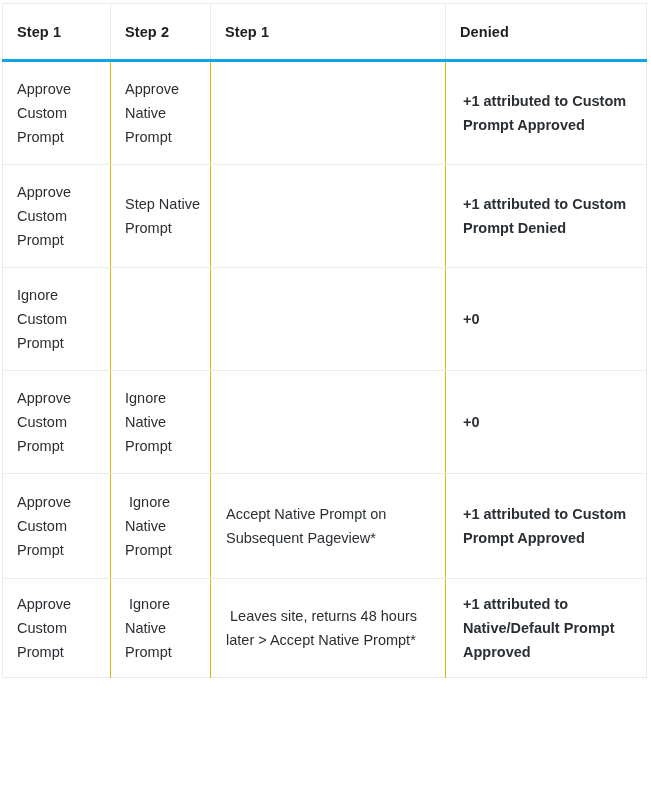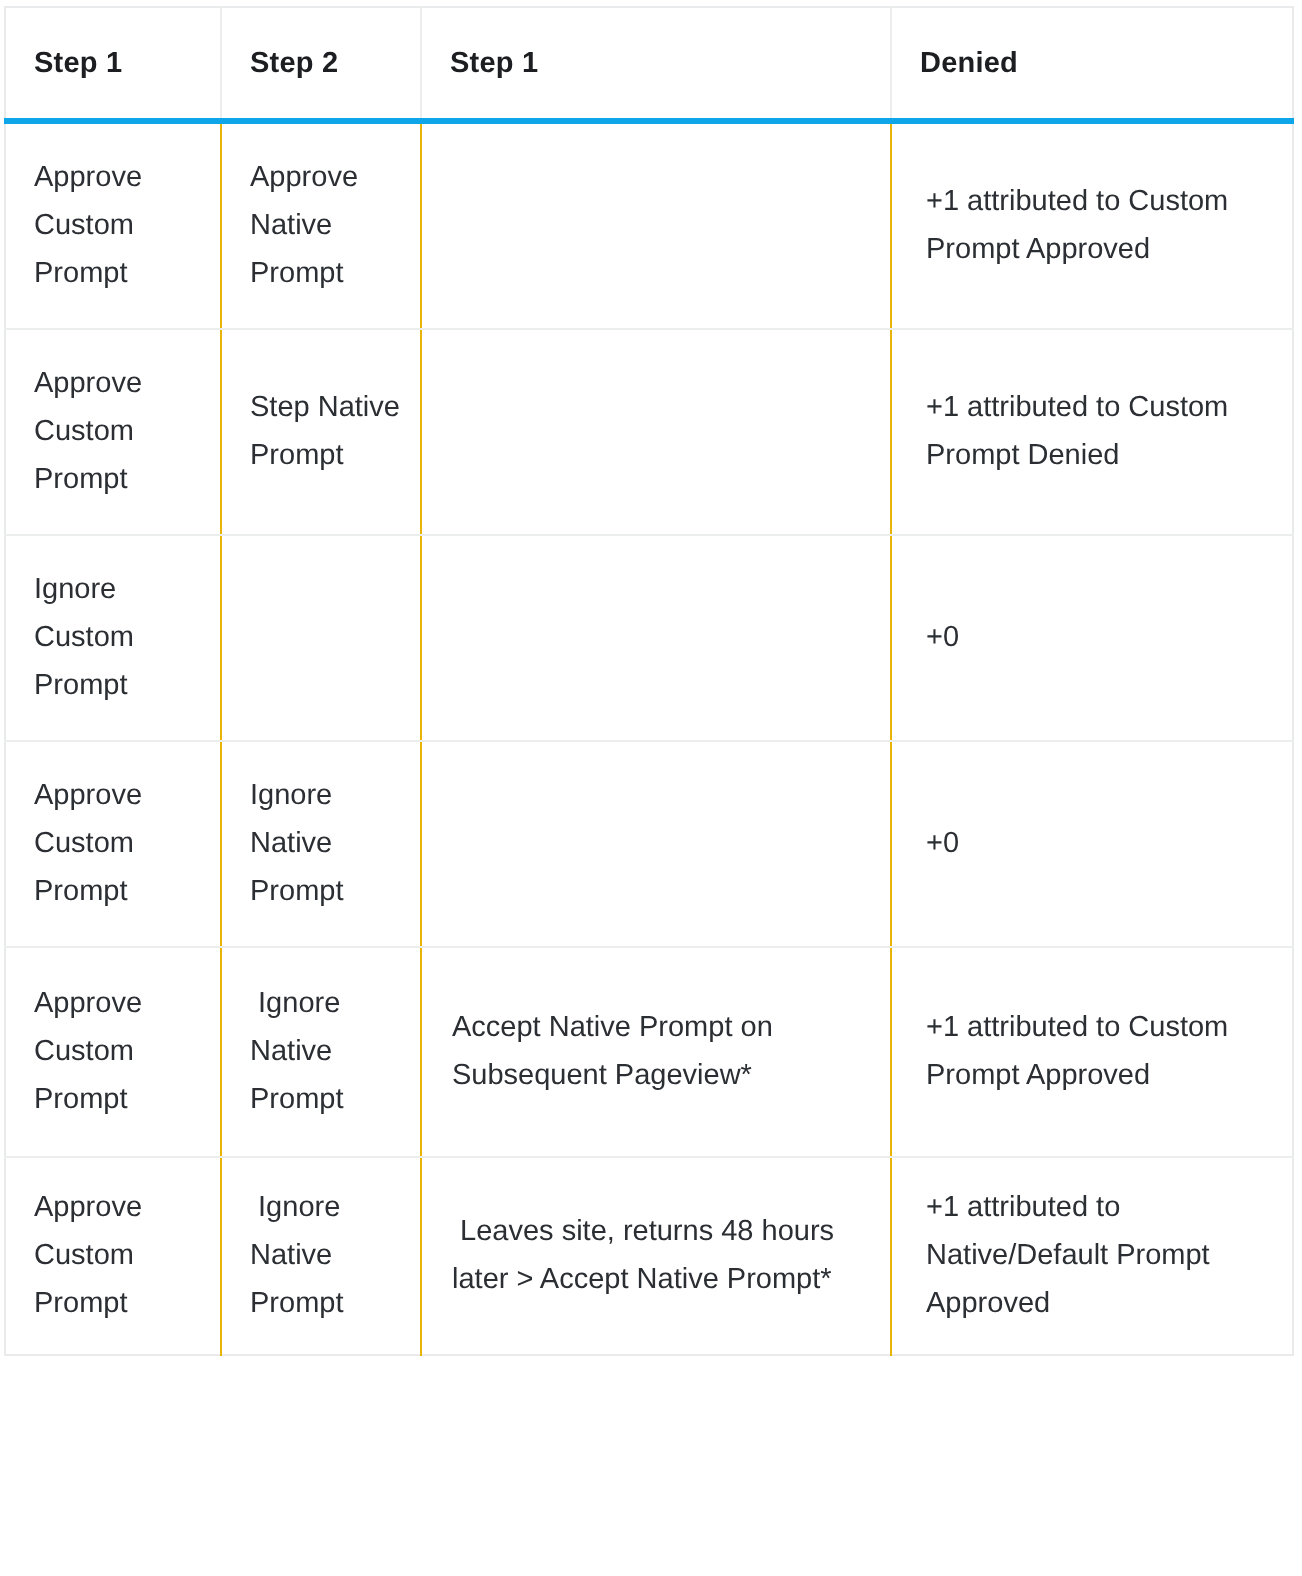--- a/index.html
+++ b/index.html
@@ -56,21 +56,21 @@
     border-right: 1px solid #eab308;
     border-bottom: 1px solid #eceded;
     vertical-align: middle;
     text-align: left;
     padding: 10px 12px 10px 14px;
     font-size: 14.5px;
     line-height: 24px;
     color: #2b2f33;
     white-space: pre-wrap;
   }
-  tbody td:last-child { border-right: none; }
+  tbody td:last-child { border-right: none; font-weight: bold; }
   tbody tr:last-child td { border-bottom: none; }
 
   tbody td.step-col {
     padding-right: 6px;
   }
 
   tbody td.result-col {
     padding-left: 17px;
   }
 

